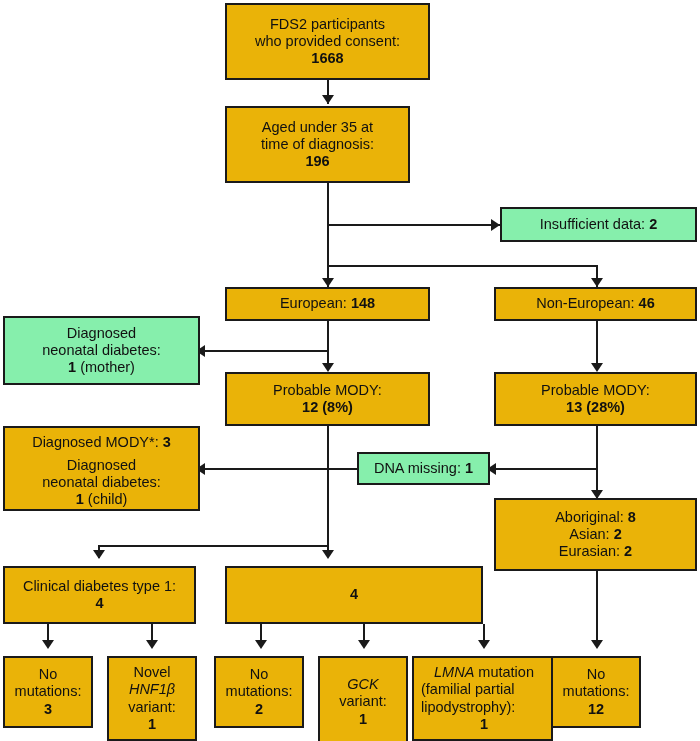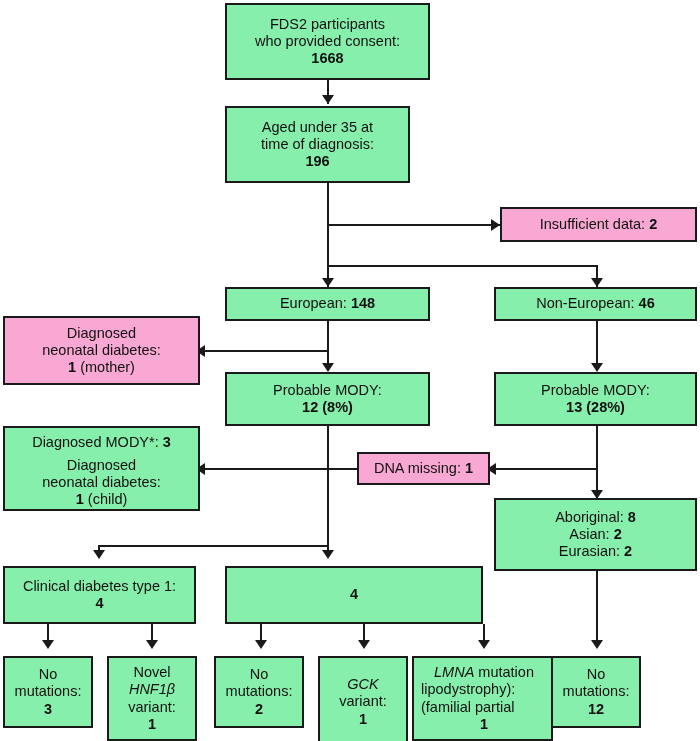--- a/index.html
+++ b/index.html
@@ -26,22 +26,22 @@
     display: flex;
     flex-direction: column;
     align-items: center;
     justify-content: center;
     text-align: center;
     color: #111111;
     line-height: 1.18;
     padding: 2px 4px;
     z-index: 3;
   }
-  .node.peach { background: #86efac; }
-  .node.blue  { background: #f9a8d4; }
+  .node.peach { background: #eab308; }
+  .node.blue  { background: #86efac; }
   .node .ln {
     display: block;
     width: 100%;
     font-size: 14.5px;
     font-weight: 400;
     white-space: nowrap;
   }
   .node .ln.bold { font-weight: 700; }
   .node .ln.italic { font-style: italic; }
   .node .ln b { font-weight: 700; }
@@ -222,22 +222,22 @@
   </div>
 
   <div class="node peach" style="left:318px; top:656px; width:90px; height:92px;">
     <span class="ln italic">GCK</span>
     <span class="ln">variant:</span>
     <span class="ln bold">1</span>
   </div>
 
   <div class="node peach" style="left:412px; top:656px; width:141px; height:85px; align-items:flex-start; padding-left:7px;">
     <span class="ln" style="text-align:center;"><i>LMNA</i><span> mutation</span></span>
+    <span class="ln" style="text-align:left;">(familial partial</span>
     <span class="ln" style="text-align:left;">lipodystrophy):</span>
-    <span class="ln" style="text-align:left;">(familial partial</span>
     <span class="ln bold" style="text-align:center; padding-right:7px;">1</span>
   </div>
 
   <div class="node peach" style="left:551px; top:656px; width:90px; height:72px;">
     <span class="ln">No</span>
     <span class="ln">mutations:</span>
     <span class="ln bold">12</span>
   </div>
 
 </div>

